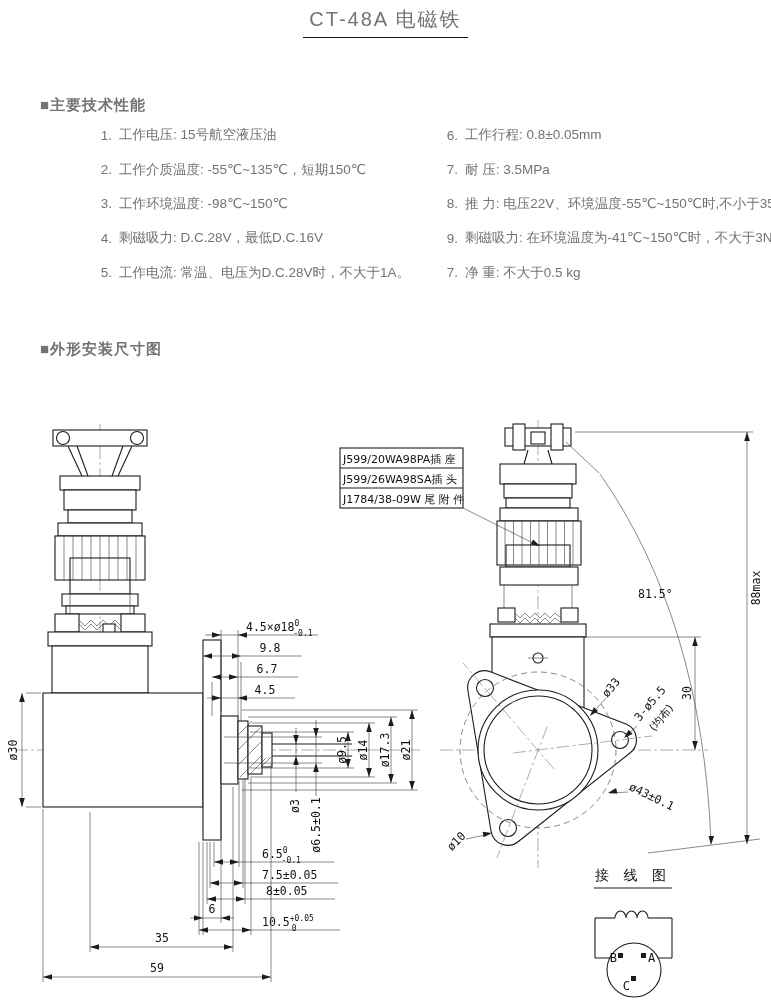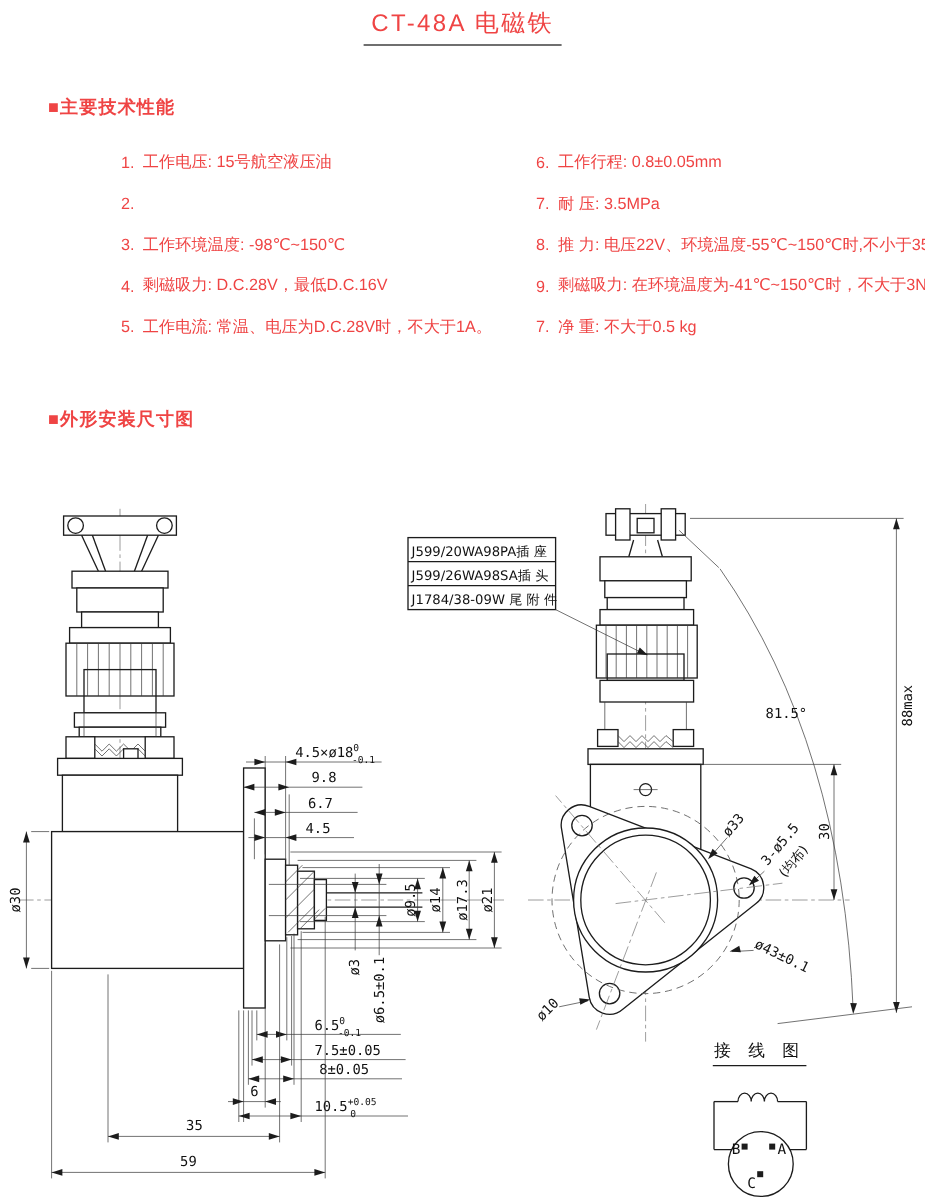--- a/index.html
+++ b/index.html
@@ -1,17 +1,17 @@
 <!DOCTYPE html>
 <html><head>
 <meta charset="utf-8">
 <style>
   html,body{margin:0;padding:0;background:#f5f5f5;}
   #sheet{position:relative;width:771px;height:1000px;background:#ffffff;
-         font-family:"Liberation Sans","DejaVu Sans",sans-serif;color:#ef4444;overflow:hidden;}
+         font-family:"Liberation Sans","DejaVu Sans",sans-serif;color:#737373;overflow:hidden;}
   .title{position:absolute;top:6px;left:0;width:100%;text-align:center;}
   .title span{display:inline-block;font-size:20px;letter-spacing:2px;
        border-bottom:1.5px solid #111;padding:0 6px 4px 6px;}
   .sec-head{position:absolute;left:40px;font-size:15px;font-weight:bold;letter-spacing:1px;}
   .specs{position:absolute;top:118px;width:100%;font-size:13.5px;}
   .spec-col{position:absolute;top:0;}
   .spec-col.left{left:86px;width:340px;}
   .spec-col.right{left:432px;width:335px;}
   .spec-item{height:34.4px;display:flex;align-items:center;white-space:nowrap;}
   .spec-item .num{width:26px;text-align:right;margin-right:7px;flex:none;}
@@ -27,30 +27,31 @@
   text.cn{font-family:"DejaVu Sans","Liberation Sans",sans-serif;font-size:11px;fill:#111;}
   text.wir{font-family:"DejaVu Sans Mono",monospace;font-size:12px;fill:#111;}
 </style>
 </head>
 <body>
 
 <div id="sheet">
 
   <div class="title"><span>CT-48A 电磁铁</span></div>
 
-  <div class="sec-head" style="top:80px;text-align:right;">■主要技术性能</div>
+  <div class="sec-head" style="top:96px;text-align:right;">■主要技术性能</div>
 
   <div class="specs">
     <div class="spec-col left">
       <div class="spec-item">
           <span class="num">1.</span>
           <span>工作电压:  15号航空液压油</span>
         </div>
       <div class="spec-item">
           <span class="num">2.</span>
+          <span>工作介质温度:  -55℃~135℃，短期150℃</span>
         </div>
       <div class="spec-item">
           <span class="num">3.</span>
           <span>工作环境温度:  -98℃~150℃</span>
         </div>
       <div class="spec-item">
           <span class="num">4.</span>
           <span>剩磁吸力:  D.C.28V，最低D.C.16V</span>
         </div>
       <div class="spec-item">

